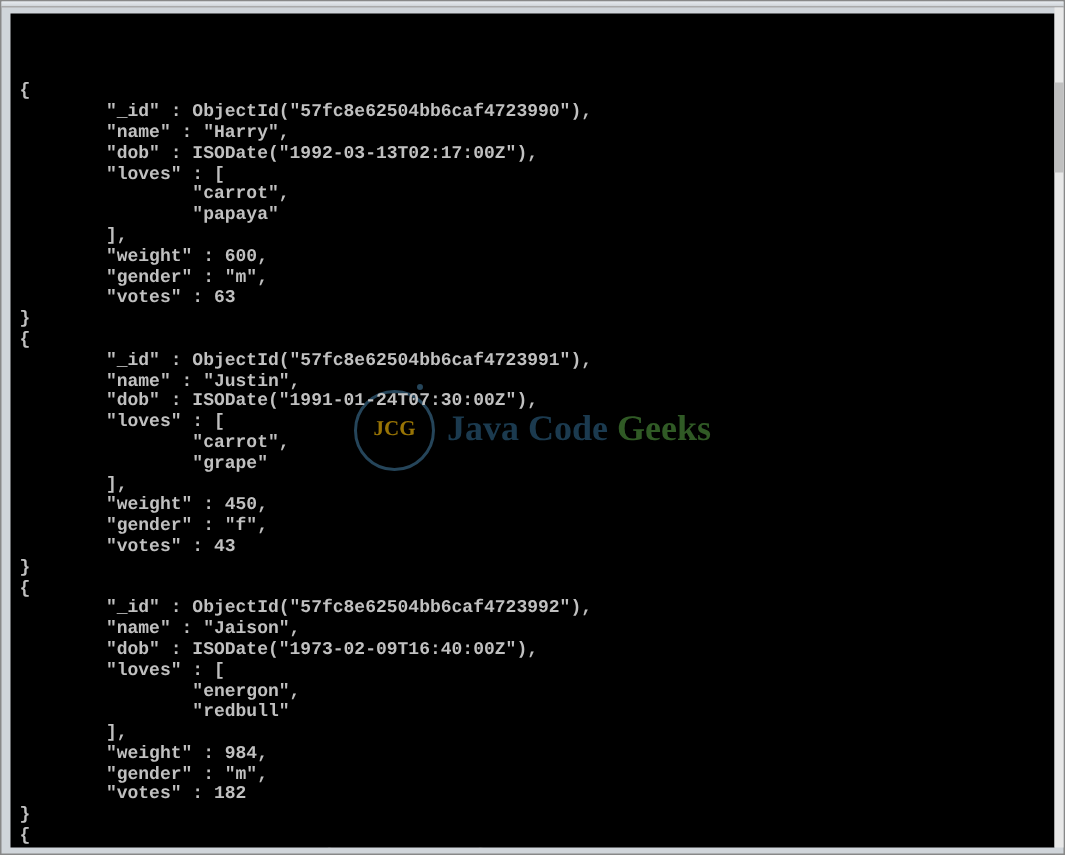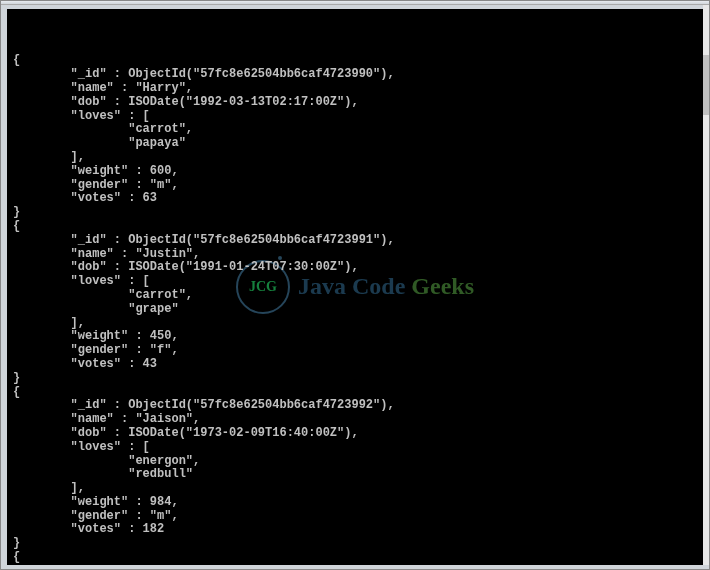--- a/index.html
+++ b/index.html
@@ -50,21 +50,21 @@
       z-index: 1;
     }
     .watermark-circle {
       width: 54px;
       height: 54px;
       border: 2px solid #3a6a8a;
       border-radius: 50%;
       display: flex;
       align-items: center;
       justify-content: center;
-      color: #22c55e;
+      color: #eab308;
       font-size: 14px;
       font-family: Georgia, serif;
       position: relative;
     }
     .watermark-circle::before {
       content: "";
       position: absolute;
       top: -6px;
       right: 6px;
       width: 4px;

